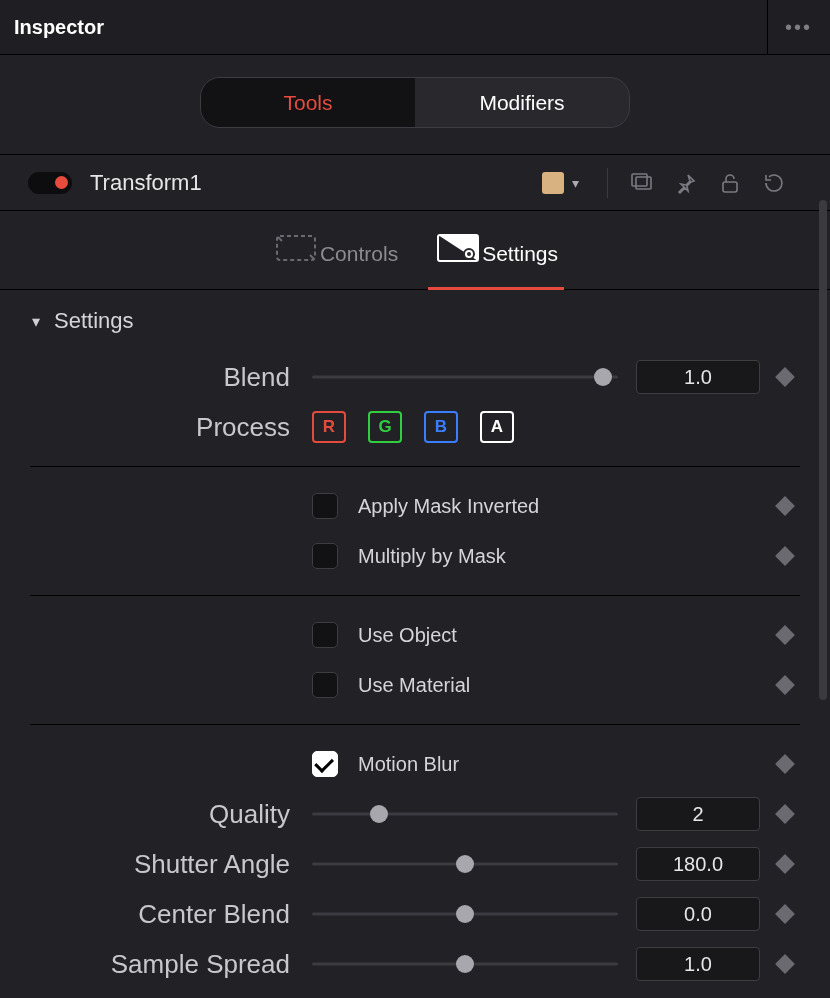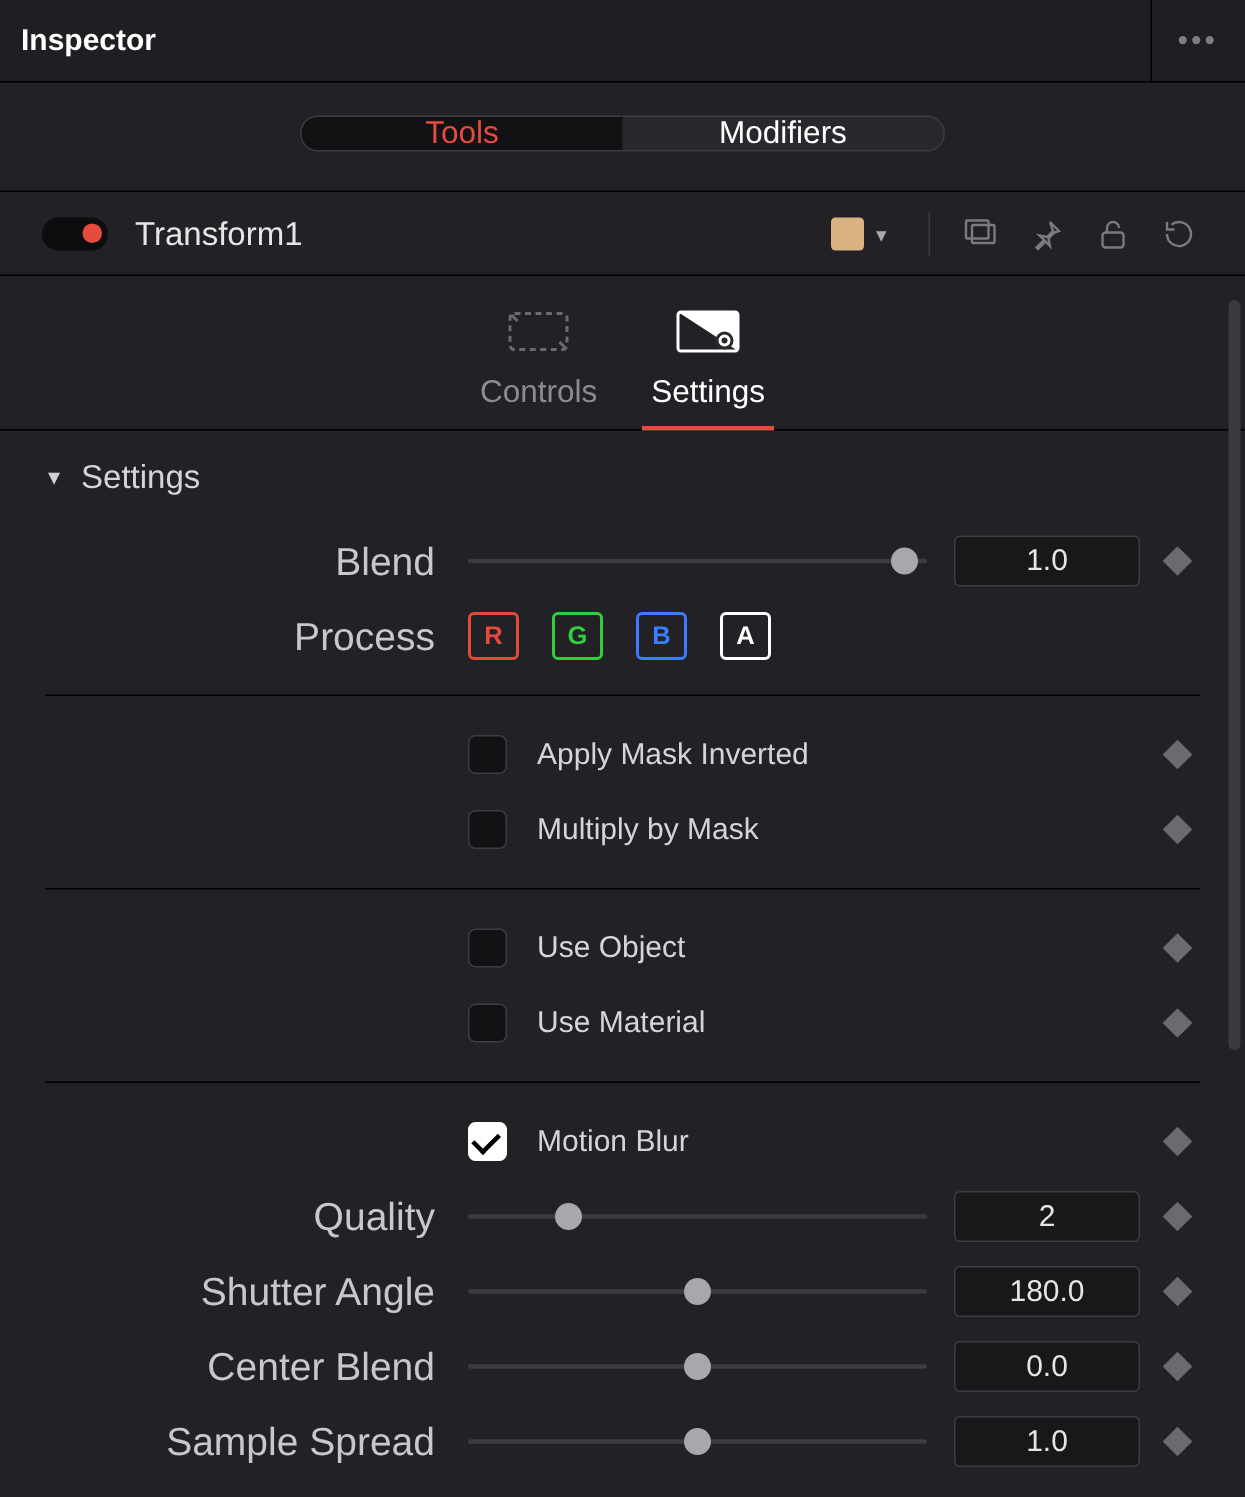--- a/index.html
+++ b/index.html
@@ -5,40 +5,40 @@
   * { box-sizing: border-box; margin: 0; padding: 0; font-family: -apple-system, BlinkMacSystemFont, "Segoe UI", Arial, sans-serif; }
   body { background:#212126; color:#e6e6e6; width:830px; height:998px; overflow:hidden; position:relative; }
 
   
   .titlebar { height:55px; display:flex; align-items:center; justify-content:space-between; padding:0 18px 0 14px; border-bottom:1px solid #000; background:#1f1f23; }
   .titlebar h1 { font-size:20px; font-weight:700; color:#ffffff; }
   .ellipsis { color:#7d7d82; font-size:20px; letter-spacing:2px; }
 
   
   .pillwrap { display:flex; justify-content:center; padding:22px 0 26px; border-bottom:1px solid #000; position:relative;}
-  .pill { display:flex; width:430px; height:24px; border:1px solid #3c3c42; border-radius:20px; overflow:hidden; background:#28282d;text-align:center; }
+  .pill { display:flex; width:430px; height:51px; border:1px solid #3c3c42; border-radius:20px; overflow:hidden; background:#28282d;text-align:center; }
   .pill-half { flex:1; display:flex; align-items:center; justify-content:center; font-size:21px; cursor:pointer; }
   .pill-half.active { background:#121214; color:#e64b3d; }
   .pill-half.inactive { color:#ffffff; }
 
   
-  .nodehdr { display:flex; align-items:center; height:56px; padding:0 22px 0 28px; border-bottom:1px solid #000; }
+  .nodehdr { display:flex; align-items:center; height:56px; padding:0 34px 0 28px; border-bottom:1px solid #000; }
   .enable-pill { width:44px; height:22px; border-radius:11px; background:#0d0d0f; display:flex; align-items:center; justify-content:flex-end; padding:0 4px; margin-right:18px; }
   .enable-dot { width:13px; height:13px; border-radius:50%; background:#e64b3d; }
   .node-name { font-size:22px; color:#e6e6e6; }
   .nodehdr-spacer { flex:1; }
   .swatch { width:22px; height:22px; border-radius:3px; background:#d8b381; margin-right:8px; }
   .chev { color:#a9a9ae; font-size:14px; margin-right:16px; }
   .vr { width:1px; height:30px; background:#3a3a3f; margin:0 12px; }
   .hdr-icon { width:26px; height:26px; display:flex; align-items:center; justify-content:center; color:#7a7a80; margin:0 9px; }
   .hdr-icon svg { stroke:#7a7a80; fill:none; stroke-width:1.6; }
 
   
   .tabs { display:flex; justify-content:center; gap:36px; padding:20px 0 0; border-bottom:1px solid #000; }
-  .tab { display:flex; flex-direction:column; align-items:center; padding-bottom:12px; cursor:pointer; position:relative; }
+  .tab { display:flex; align-items:center; padding-bottom:12px; cursor:pointer; position:relative; }
   .tab-icon { width:48px; height:34px; margin-bottom:12px; display:flex; align-items:center; justify-content:center; }
   .tab-label { font-size:21px; }
   .tab.inactive .tab-label { color:#8b8b90; }
   .tab.active .tab-label { color:#ffffff; }
   .tab.active::after { content:""; position:absolute; left:-6px; right:-6px; bottom:-1px; height:3px; background:#e64b3d; }
 
   
   .section-hdr { display:flex; align-items:center; gap:14px; padding:18px 0 18px 32px; }
   .section-hdr .chev2 { color:#d0d0d4; }
   .section-hdr h2 { font-size:22px; font-weight:400; color:#d5d5d9; }

